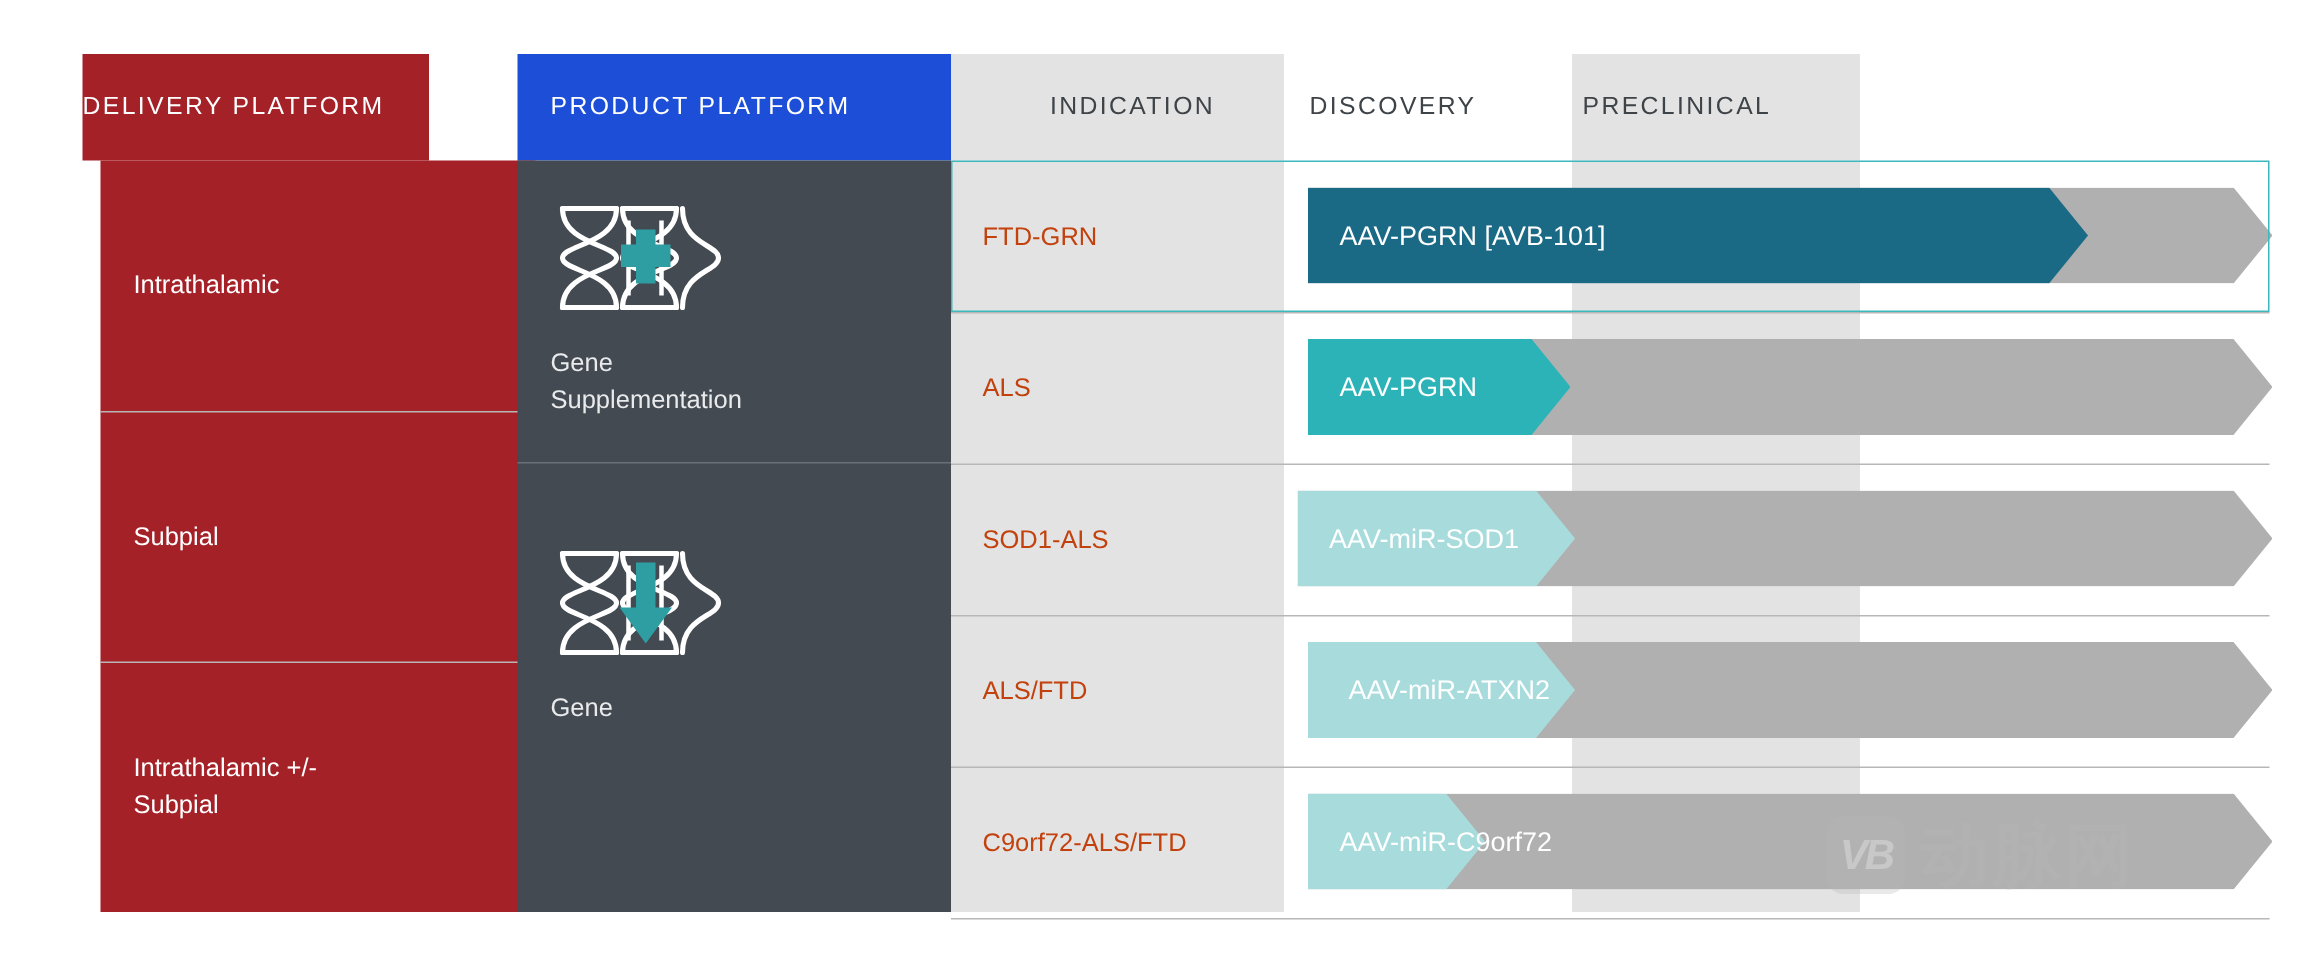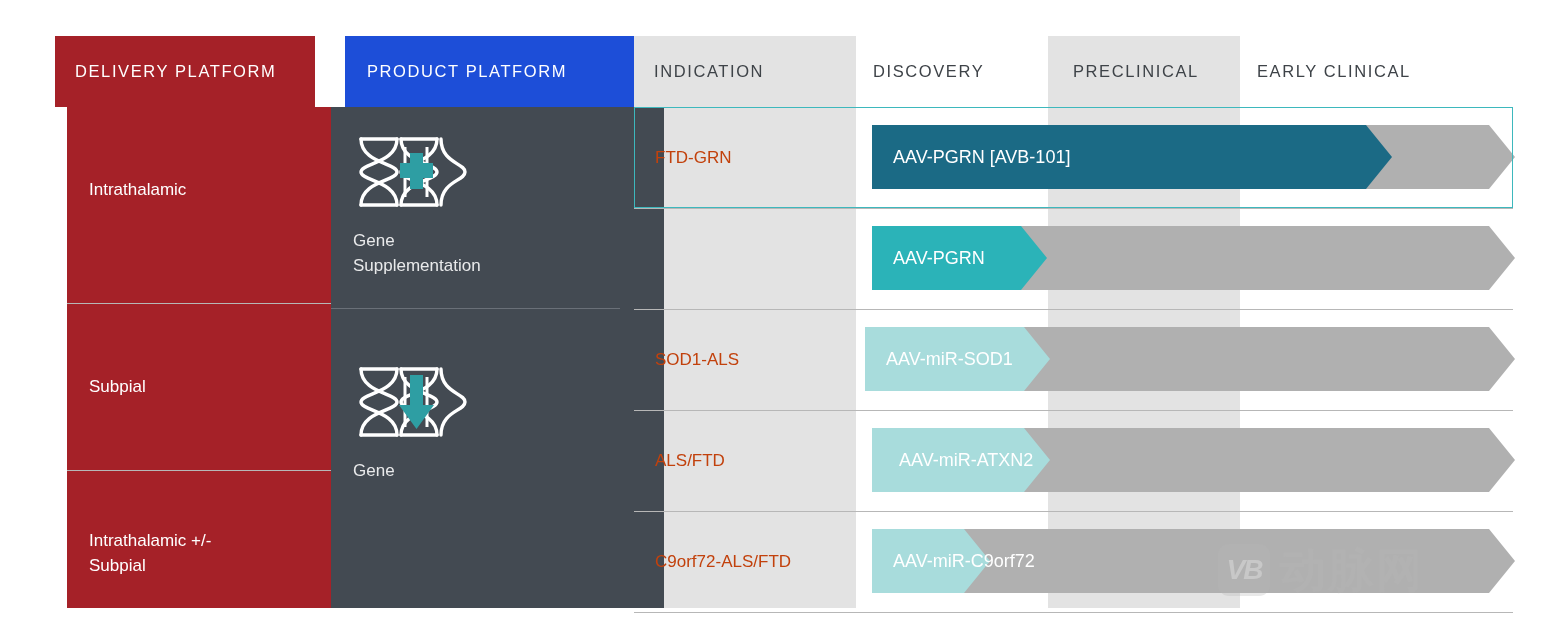--- a/index.html
+++ b/index.html
@@ -31,48 +31,48 @@
     top: 0;
     height: 71px;
     box-sizing: border-box;
     display: flex;
     align-items: center;
     letter-spacing: 1.6px;
     font-size: 16.5px;
     font-weight: 400;
   }
   .hdr-delivery {
-    left: 0; width: 260px;
+    left: 0; width: 231px;
     background: #a52128;
     color: #ffffff;
-    padding-left: 20px;
   }
   .hdr-product {
     left: 290px; width: 289px;
     background: #1d4ed8;
     color: #ffffff;
     padding-left: 22px;
   }
   .hdr-indication {
     left: 579px; width: 222px;
     background: #e3e3e3;
     color: #3e4348;
     padding-left: 20px;
+    justify-content: center;
   }
   .hdr-discovery {
     left: 801px; width: 192px;
     background: #ffffff;
     color: #3e4348;
     padding-left: 17px;
   }
   .hdr-preclinical {
     left: 993px; width: 192px;
     background: #e3e3e3;
     color: #3e4348;
-    padding-left: 25px;
+    padding-left: 7px;
   }
   .hdr-earlyclinical {
     left: 1185px; width: 273px;
     background: #ffffff;
     color: #3e4348;
     padding-left: 17px;
   }
 
   
   .band {
@@ -94,32 +94,31 @@
     position: absolute;
     left: 0; width: 290px;
     box-sizing: border-box;
     color: #ffffff;
     font-size: 17px;
     padding-left: 22px;
     display: flex;
     align-items: center;
   }
   .delivery-cell .dtext { line-height: 1.45; }
-  .delivery-cell + .delivery-cell { border-top: 1px solid #b7b7b7; margin-top: 29px; }
+  .delivery-cell + .delivery-cell { border-top: 1px solid #b7b7b7; }
   #d0 { top: 0px;   height: 167px; }
   #d1 { top: 167px; height: 167px; }
   #d2 { top: 334px; height: 167px; align-items: center; }
 
   
   .product-col {
     position: absolute;
-    left: 276px; top: 71px;
+    left: 290px; top: 71px;
     width: 289px; height: 501px;
     background: #434a52;
-    padding-left: 44px;
   }
   .product-cell {
     position: absolute;
     left: 0; width: 289px;
     box-sizing: border-box;
     color: #ffffff;
     padding-left: 22px;
   }
   #p0 { top: 0px;   height: 201px; padding-top: 26px; }
   #p1 { top: 201px; height: 300px; border-top: 1px solid #6a7078; padding-top: 54px; }
@@ -240,23 +239,20 @@
     <span>PRODUCT PLATFORM</span>
   </div>
   <div class="hdr hdr-indication">
     <span>INDICATION</span>
   </div>
   <div class="hdr hdr-discovery">
     <span>DISCOVERY</span>
   </div>
   <div class="hdr hdr-preclinical">
     <span>PRECLINICAL</span>
-  </div>
-  <div class="hdr hdr-earlyclinical">
-    <span>EARLY CLINICAL</span>
   </div>
 
   <div class="delivery-col">
     <div class="delivery-cell" id="d0">
       <div class="dtext">
         <div>Intrathalamic</div>
       </div>
     </div>
     <div class="delivery-cell" id="d1">
       <div class="dtext">
@@ -324,20 +320,23 @@
       <div class="plabel">
         <div>Gene</div>
       </div>
     </div>
 
   </div>
 
   <div class="ind-cell" style="top:71px;height:101px">
     <span>FTD-GRN</span>
   </div>
+  <div class="ind-cell" style="top:172px;height:101px">
+    <span>ALS</span>
+  </div>
   <div class="ind-cell" style="top:273px;height:101px">
     <span>SOD1-ALS</span>
   </div>
   <div class="ind-cell" style="top:374px;height:101px">
     <span>ALS/FTD</span>
   </div>
   <div class="ind-cell" style="top:475px;height:101px">
     <span>C9orf72-ALS/FTD</span>
   </div>
 

